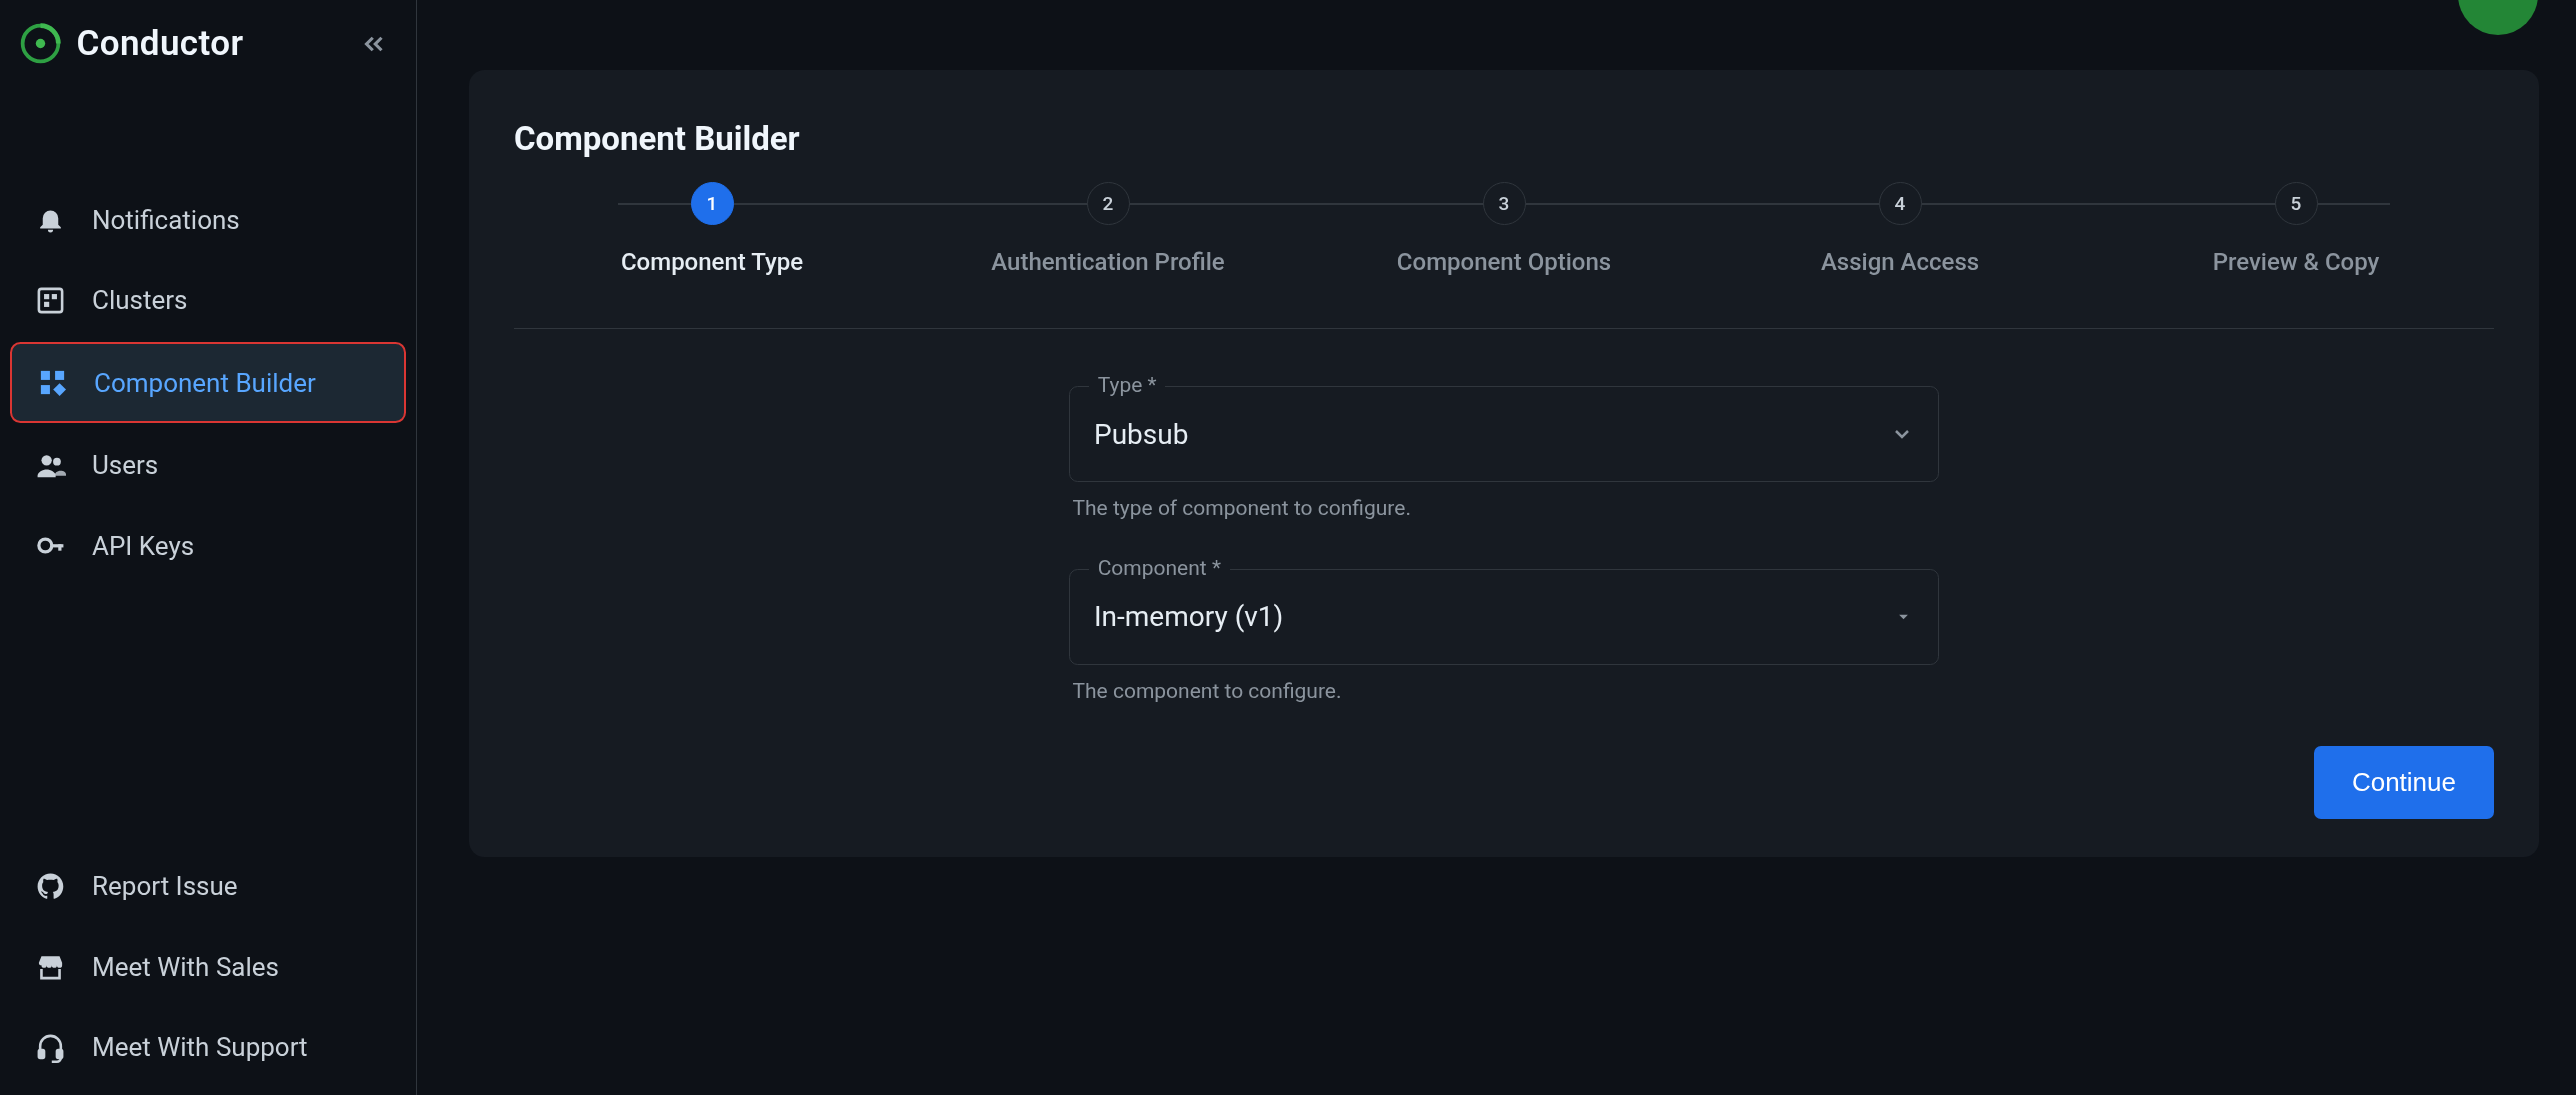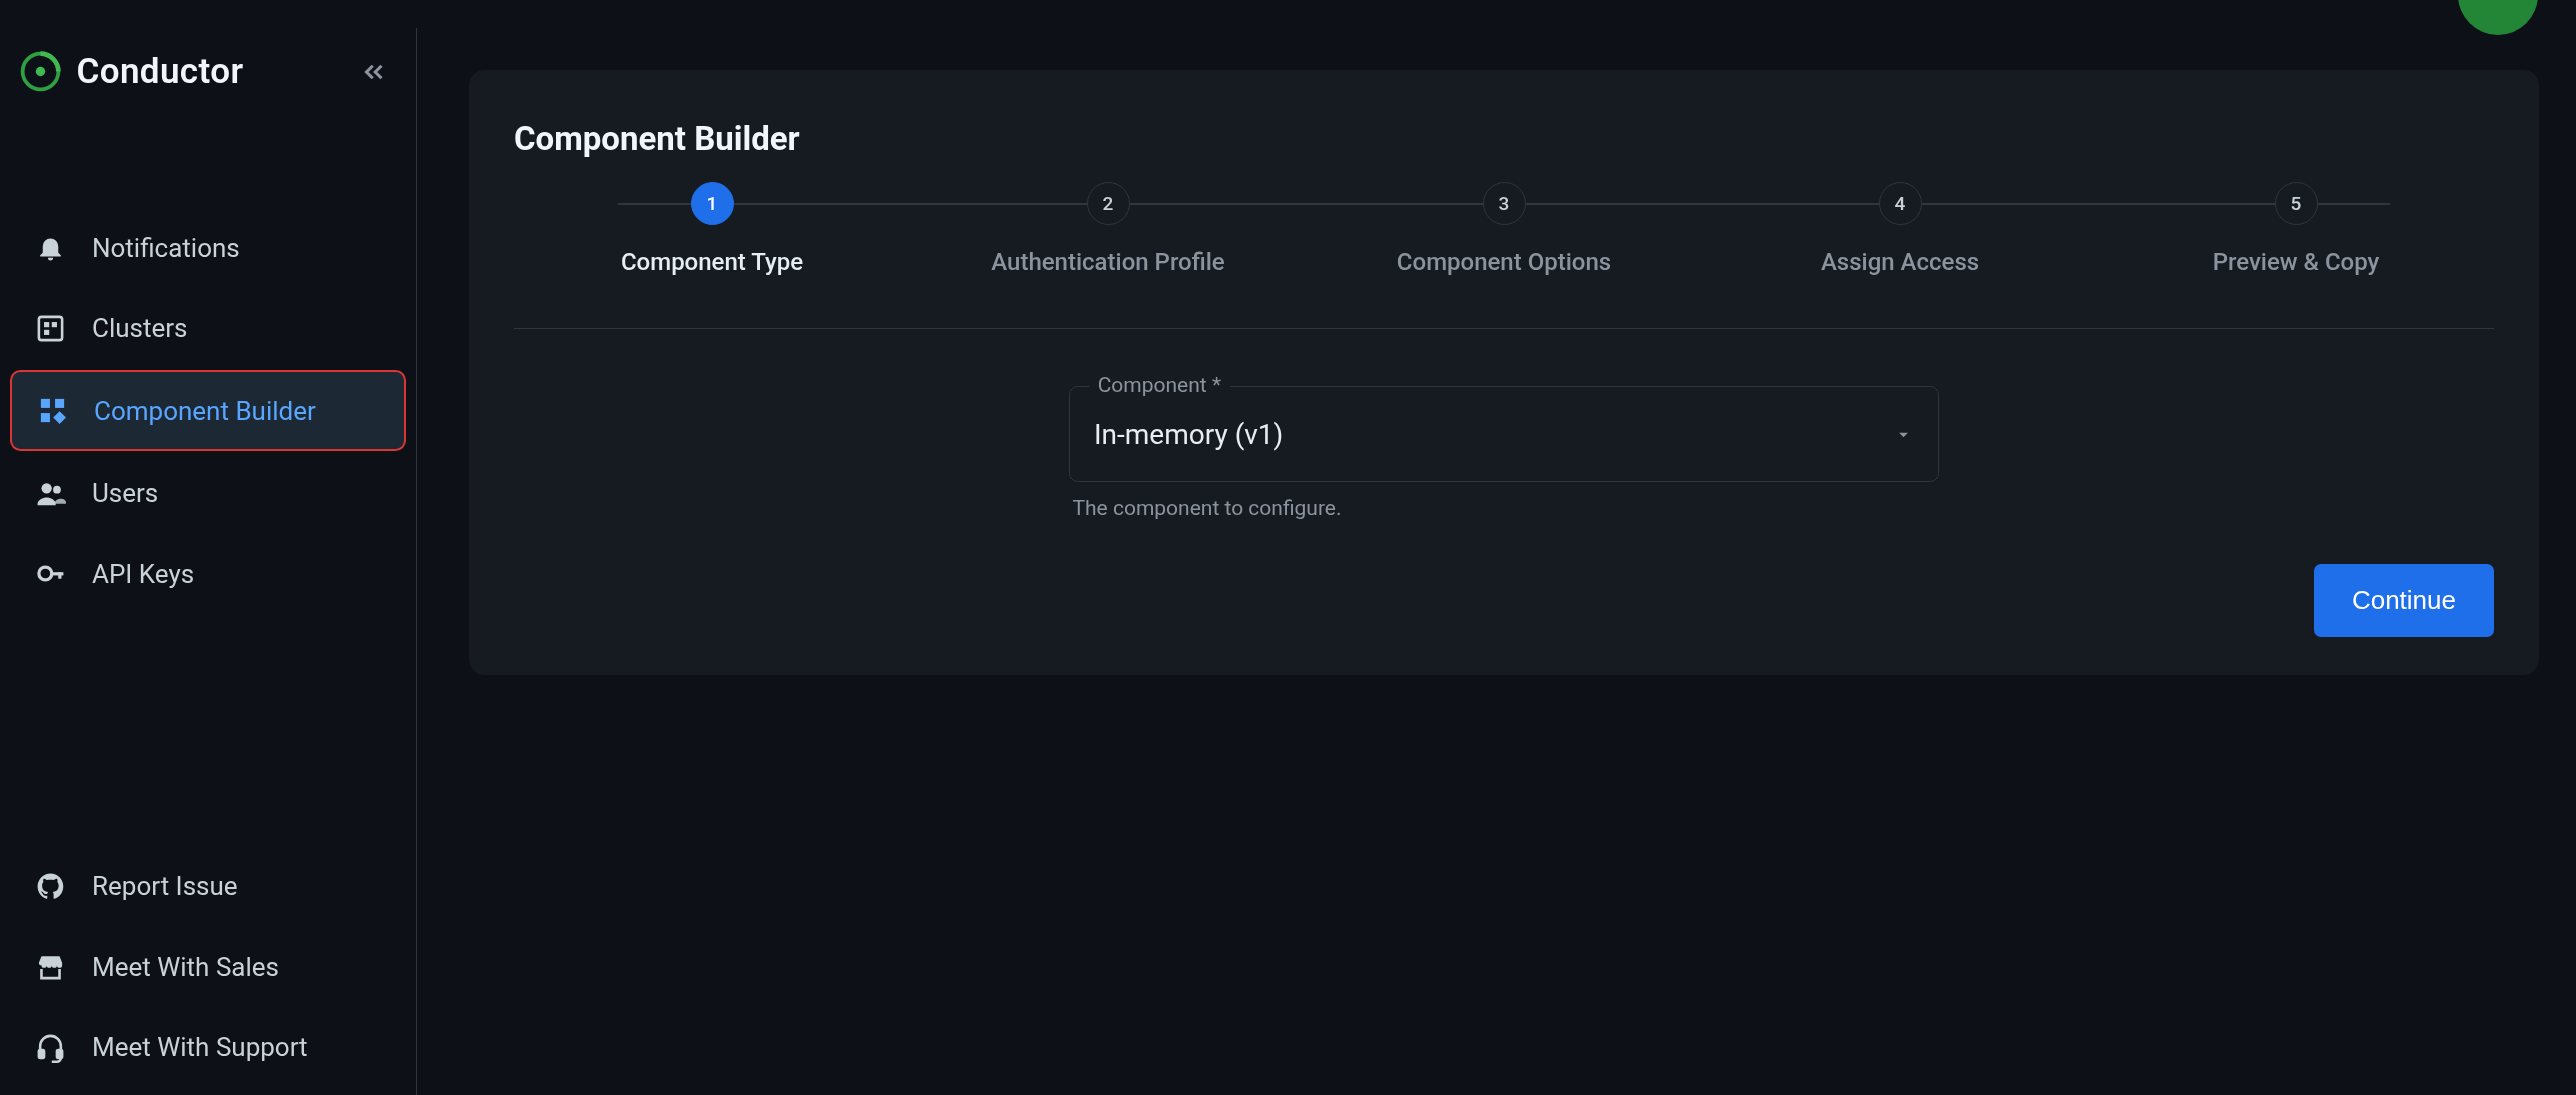--- a/index.html
+++ b/index.html
@@ -13,21 +13,20 @@
   }
   .app { display: flex; height: 100%; }
   
   .sidebar {
     width: 417px;
     background: #0d1117;
     border-right: 0.9px solid #30363d;
     display: flex;
     flex-direction: column;
     padding-top: 7px;
-    margin-top: 28px;
   }
   .brand-row {
     display: flex;
     align-items: center;
     gap: 12px;
     padding: 12px 17.4px 26px 17.4px;
   }
   .logo-mark {
     width: 47px; height: 47px;
     color: #2ea043;
@@ -274,20 +273,32 @@
         </div>
         <div class="step">
           <div class="step-circle bgfill">5</div>
           <div class="step-label">Preview &amp; Copy</div>
         </div>
       </div>
 
       <div class="divider"></div>
 
       <div class="form-area">
+        <div class="field-wrap">
+          <div class="field-shell">
+            <span class="field-label">Type *</span>
+            <span class="field-value">Pubsub</span>
+            <span class="chev">
+              <svg width="24" height="24" viewBox="0 0 24 24" fill="none" stroke="currentColor" stroke-width="2.5">
+                  <path d="M6 9l6 6 6-6"></path>
+                </svg>
+            </span>
+          </div>
+          <div class="helper">The type of component to configure.</div>
+        </div>
 
         <div class="field-wrap">
           <div class="field-shell">
             <span class="field-label">Component *</span>
             <span class="field-value">In-memory (v1)</span>
             <span class="chev">
               <svg width="21" height="21" viewBox="0 0 24 24" fill="currentColor">
                   <path d="M7 10l5 5 5-5z"></path>
                 </svg>
             </span>

